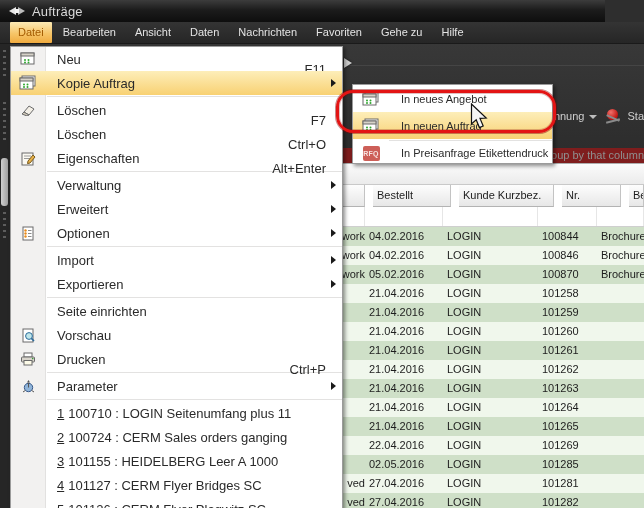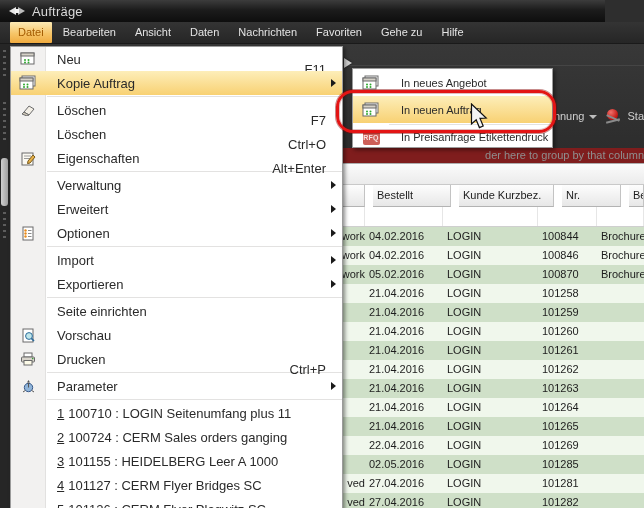--- a/index.html
+++ b/index.html
@@ -62,21 +62,21 @@
   .mi{position:relative;height:24px;display:flex;align-items:center;font-size:13px;color:#2a2a2a;cursor:default;}
   .mi .ico{position:absolute;left:8px;top:3px;width:18px;height:18px;display:flex;align-items:center;justify-content:center;}
   .mi .lbl{margin-left:46px;white-space:nowrap;}
   .mi .sc{position:absolute;right:16px;color:#2a2a2a;margin-top:21px;}
   .mi .arr{position:absolute;right:6px;width:0;height:0;border-top:4px solid transparent;border-bottom:4px solid transparent;border-left:5px solid #1a1a1a;}
   .mi.hl{background:linear-gradient(180deg,#fdeeb9,#f8d173);}
   .msep{height:3px;display:flex;align-items:center;}
   .msep .ln{margin-left:36px;width:calc(100% - 36px);height:1px;background:#e3e2e1;}
   .mi .num{text-decoration:underline;margin-right:4px;}
   
-  .submenu{left:352px;top:68px;width:199px;z-index:50;text-align:right;}
+  .submenu{left:352px;top:84px;width:199px;z-index:50;text-align:right;}
   .submenu .gutter{width:36px;}
   .smi{position:relative;height:27px;display:flex;align-items:center;font-size:11px;color:#2a2a2a;}
   .smi.short{height:21px;}
   .smi .ico{position:absolute;left:8px;top:5px;width:20px;height:18px;display:flex;align-items:center;justify-content:center;}
   .smi.short .ico{top:2px;}
   .smi .lbl{margin-left:48px;white-space:nowrap;}
   .smi.hl{background:linear-gradient(180deg,#fdeeb9,#f8d173);}
   .rfq{width:17px;height:15px;background:#cd5f58;border-radius:2px;color:#f6e3e1;font-size:7px;font-weight:bold;
        display:flex;align-items:center;justify-content:center;letter-spacing:.3px;}
   

